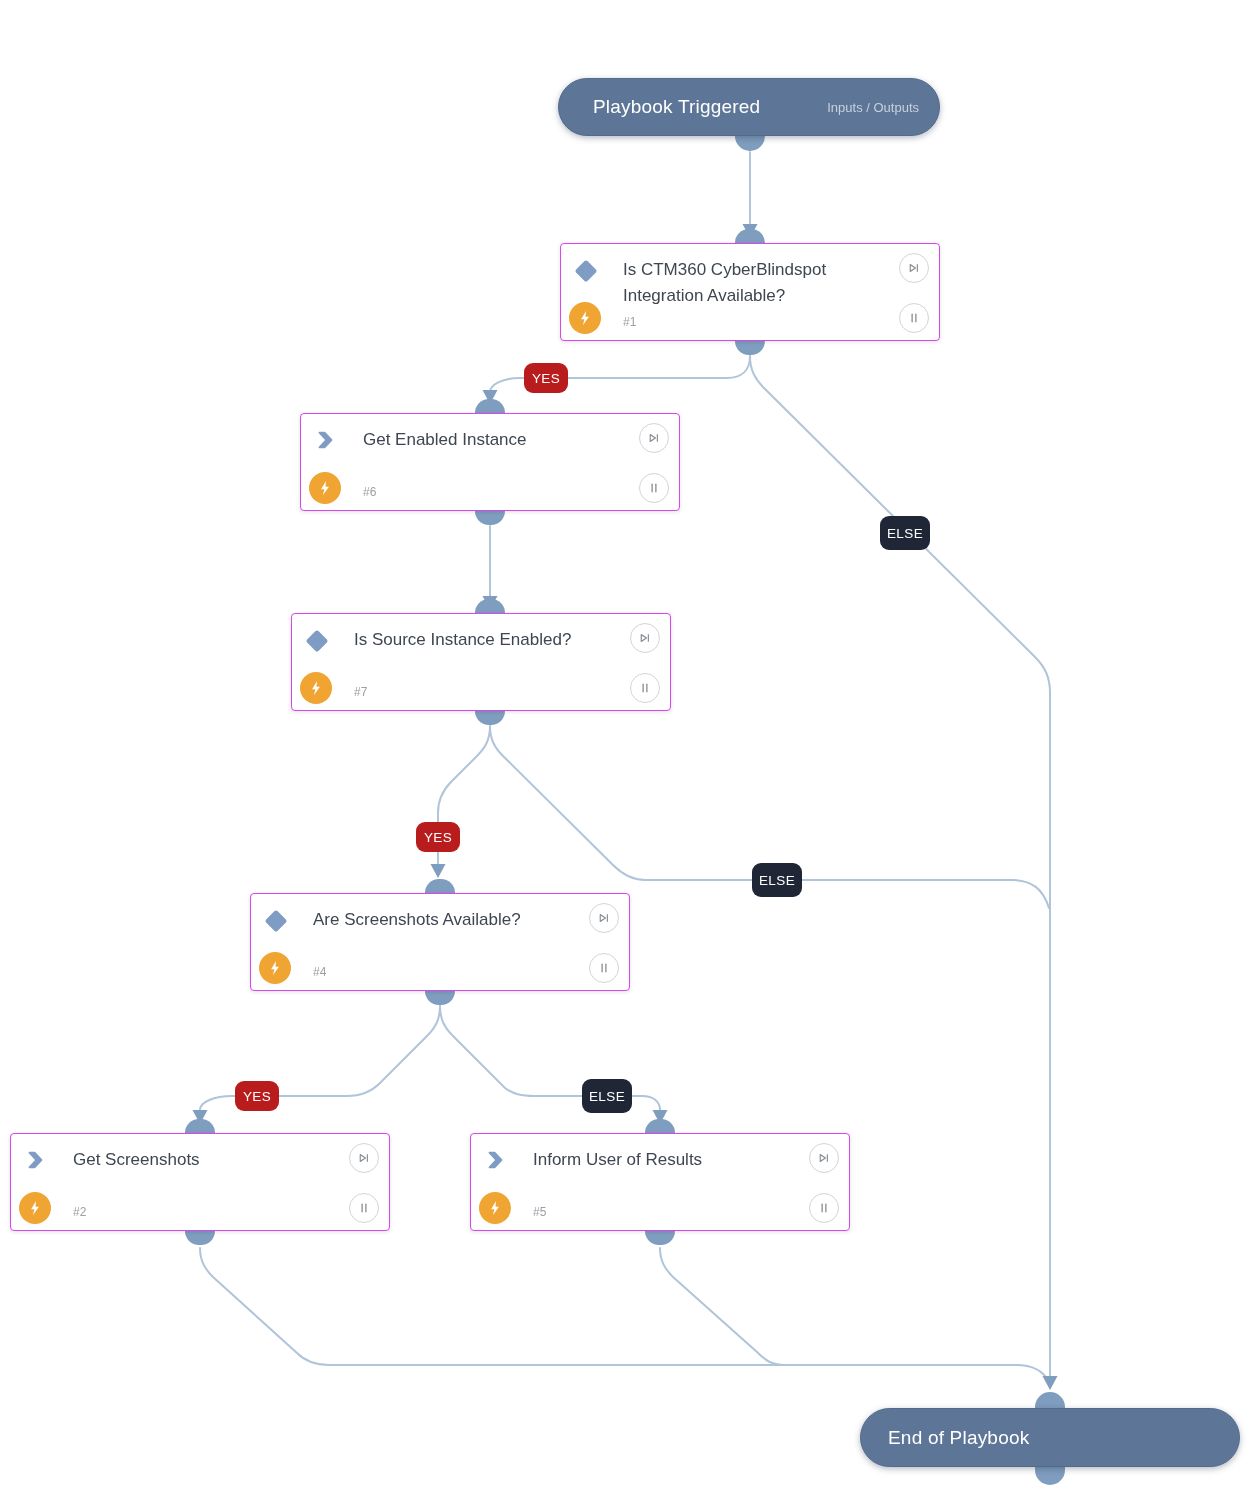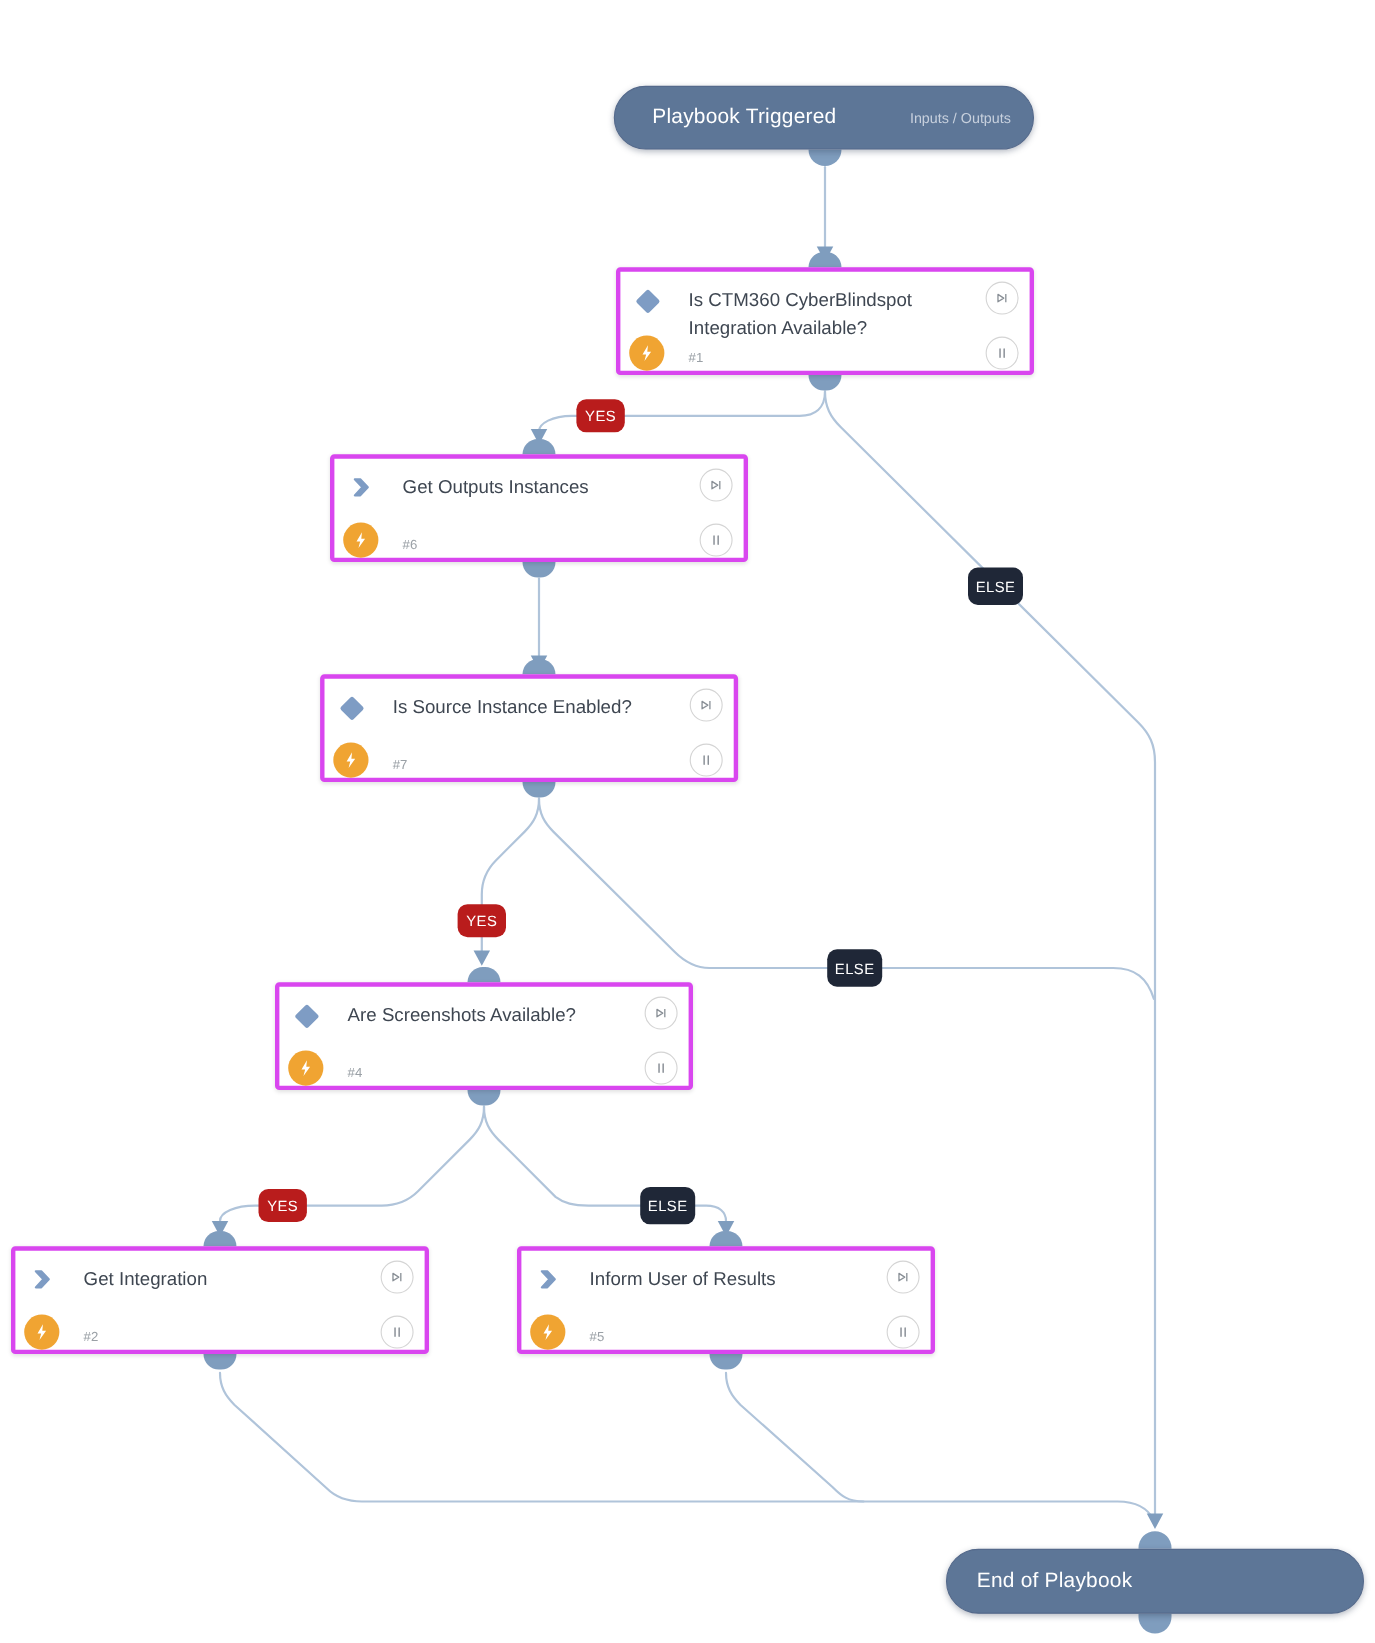--- a/index.html
+++ b/index.html
@@ -13,21 +13,21 @@
   .port.bottom{border-radius:0 0 15px 15px;}
   .pill{
     position:absolute;z-index:3;background:#5d7697;border:1px solid #54698b;
     border-radius:30px;box-shadow:0 2px 6px rgba(40,55,80,.35);
     display:flex;align-items:center;color:#fff;box-sizing:border-box;
   }
   .pill .pill-title{font-size:19px;letter-spacing:.2px;}
   .pill .io-link{position:absolute;right:20px;font-size:13px;color:#c7d0dd;cursor:pointer;}
   .card{
     position:absolute;z-index:3;width:380px;height:98px;background:#fff;
-    border:4px solid #d946ef;border-radius:4px;box-shadow:0 1px 4px rgba(0,0,0,.12);
+    border:1px solid #d946ef;border-radius:4px;box-shadow:0 1px 4px rgba(0,0,0,.12);
     box-sizing:border-box;
   }
   .diamond{position:absolute;left:17px;top:19px;width:16px;height:16px;background:#7e9cc4;border-radius:2px;transform:rotate(45deg);}
   .chev{position:absolute;left:13px;top:15px;width:22px;height:22px;}
   .card .title{position:absolute;left:62px;top:13px;right:66px;font-size:17px;line-height:26px;color:#3e4651;}
   .bolt{position:absolute;left:8px;top:58px;width:32px;height:32px;border-radius:50%;background:#f0a432;display:flex;align-items:center;justify-content:center;}
   .task-id{position:absolute;left:62px;top:71px;font-size:12px;color:#9aa0a6;}
   .ctl{position:absolute;right:10px;width:30px;height:30px;border:1.5px solid #d4d4d4;border-radius:50%;box-sizing:border-box;background:#fff;
        display:flex;align-items:center;justify-content:center;cursor:pointer;}
   .ctl.skip{top:9px;}
@@ -114,21 +114,21 @@
           <line x1="9.5" y1="7" x2="9.5" y2="17"></line>
           <line x1="14.5" y1="7" x2="14.5" y2="17"></line>
         </svg>
     </div>
   </div>
 
   <div class="card" style="left:300px;top:413px;">
     <svg class="chev" viewBox="0 0 24 24">
         <path d="M6 4 h5.5 L19 12 L11.5 20 H6 L13.5 12 Z" fill="#7e9cc4" stroke="#7e9cc4" stroke-width="2" stroke-linejoin="round"></path>
       </svg>
-    <div class="title">Get Outputs Instances</div>
+    <div class="title">Get Enabled Instance</div>
     <div class="bolt">
       <svg width="18" height="18" viewBox="0 0 24 24">
           <path d="M13.4 2.5 L6.8 13.6 h4.4 L9.2 21.5 L17.2 10.4 h-4.6 Z" fill="#fff"></path>
         </svg>
     </div>
     <div class="task-id">#6</div>
     <div class="ctl skip">
       <svg width="18" height="18" viewBox="0 0 24 24" fill="none" stroke="#8a9097" stroke-width="1.6" stroke-linejoin="round">
           <path d="M7 7.5 L14 12 L7 16.5 Z"></path>
           <line x1="16.5" y1="7" x2="16.5" y2="17"></line>
@@ -185,21 +185,21 @@
           <line x1="9.5" y1="7" x2="9.5" y2="17"></line>
           <line x1="14.5" y1="7" x2="14.5" y2="17"></line>
         </svg>
     </div>
   </div>
 
   <div class="card" style="left:10px;top:1133px;">
     <svg class="chev" viewBox="0 0 24 24">
         <path d="M6 4 h5.5 L19 12 L11.5 20 H6 L13.5 12 Z" fill="#7e9cc4" stroke="#7e9cc4" stroke-width="2" stroke-linejoin="round"></path>
       </svg>
-    <div class="title">Get Integration</div>
+    <div class="title">Get Screenshots</div>
     <div class="bolt">
       <svg width="18" height="18" viewBox="0 0 24 24">
           <path d="M13.4 2.5 L6.8 13.6 h4.4 L9.2 21.5 L17.2 10.4 h-4.6 Z" fill="#fff"></path>
         </svg>
     </div>
     <div class="task-id">#2</div>
     <div class="ctl skip">
       <svg width="18" height="18" viewBox="0 0 24 24" fill="none" stroke="#8a9097" stroke-width="1.6" stroke-linejoin="round">
           <path d="M7 7.5 L14 12 L7 16.5 Z"></path>
           <line x1="16.5" y1="7" x2="16.5" y2="17"></line>

